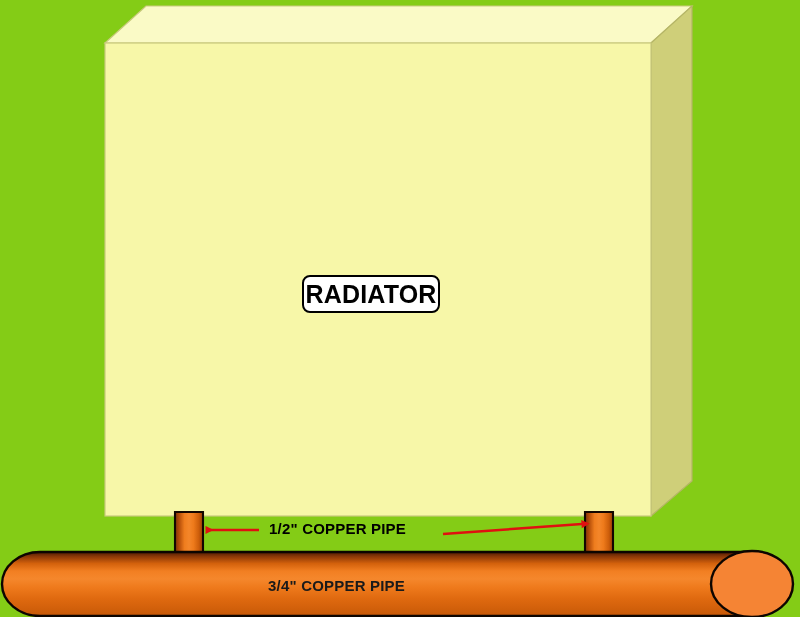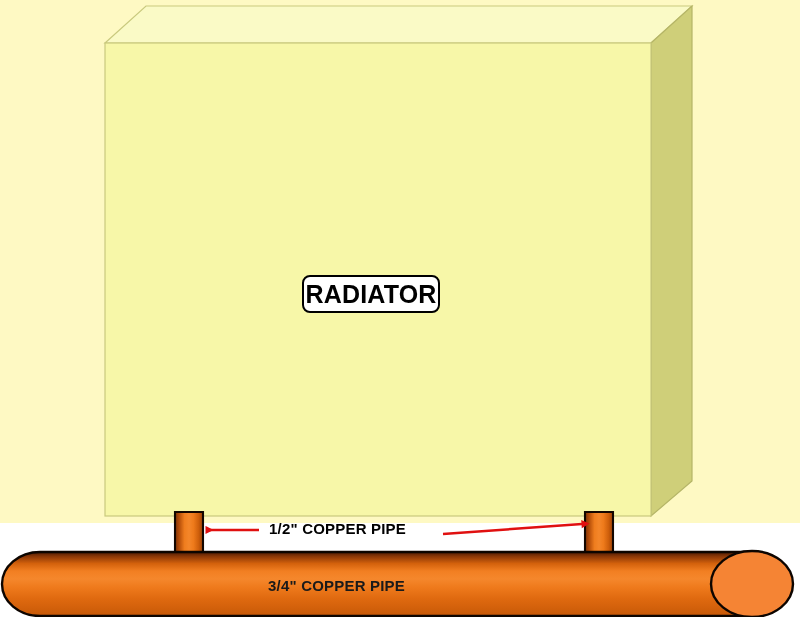--- a/index.html
+++ b/index.html
@@ -9,22 +9,22 @@
   }
   body {
     width: 800px;
     height: 617px;
     overflow: hidden;
     font-family: "Liberation Sans", sans-serif;
   }
   #diagram-root {
     position: relative;
     width: 800px;
-    height: 523px;
-    background: #fef9c3;
+    height: 617px;
+    background: #84cc16;
   }
   #scene-svg {
     position: absolute;
     left: 0;
     top: 0;
     width: 800px;
     height: 617px;
     display: block;
   }
   .overlay-label {

